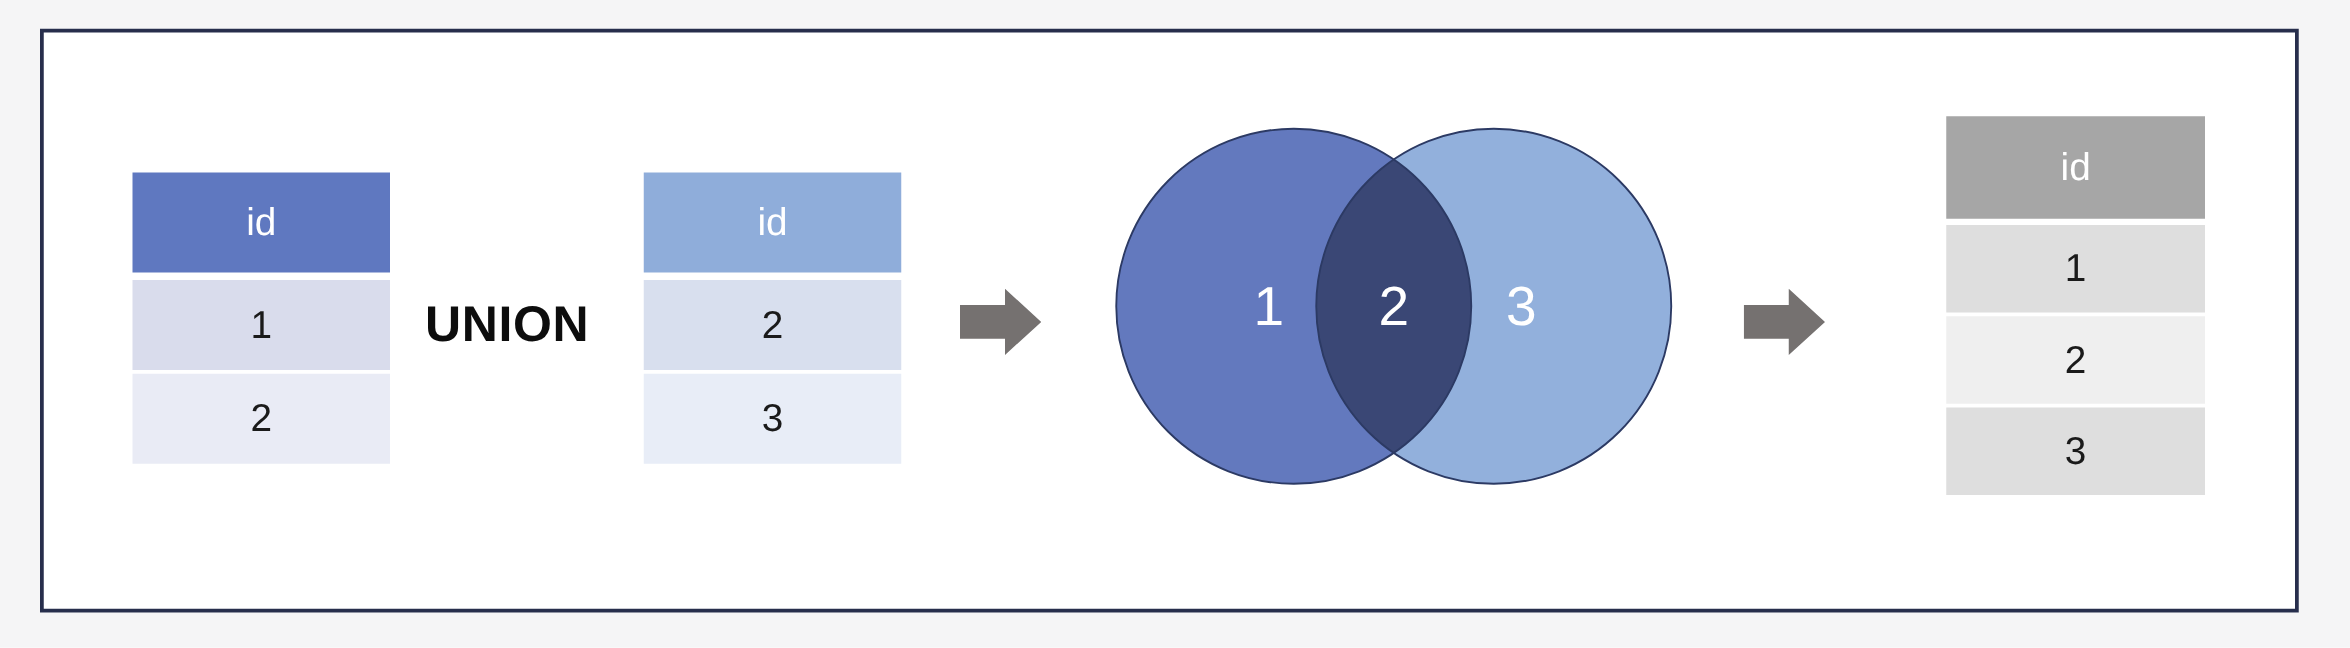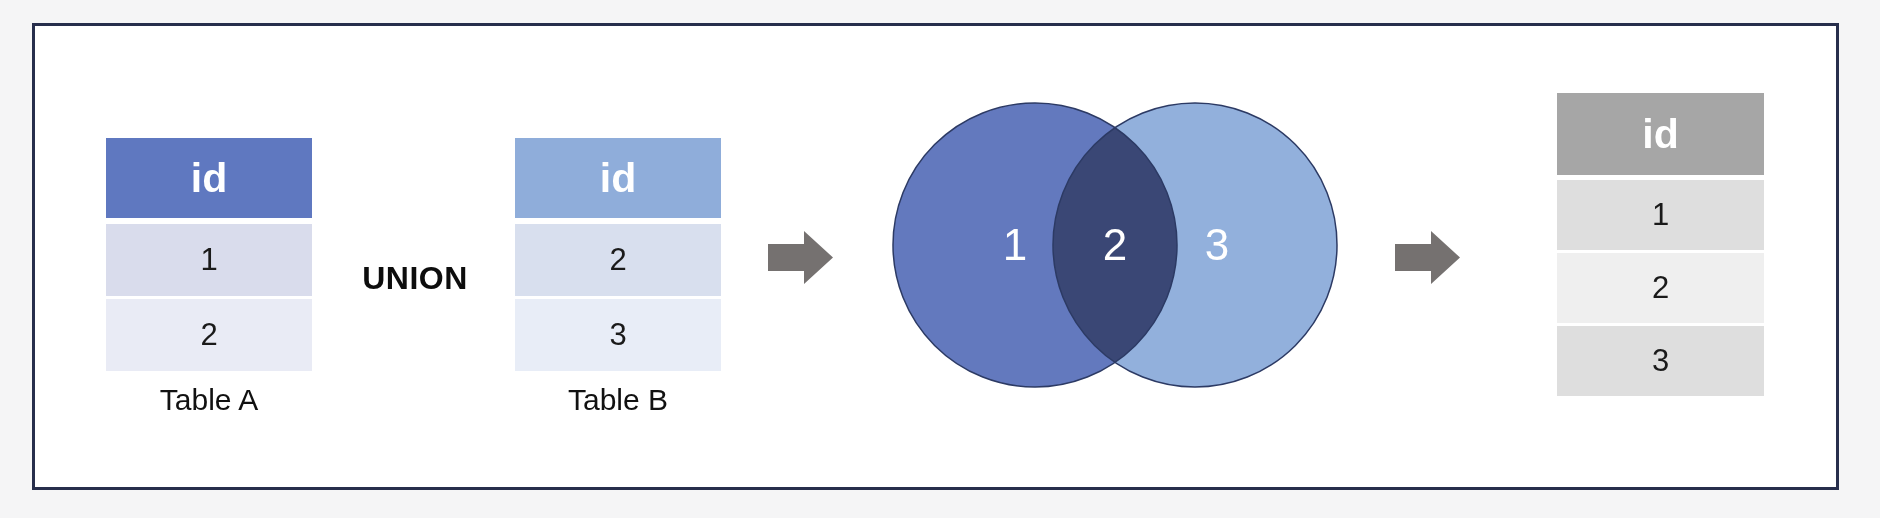--- a/index.html
+++ b/index.html
@@ -15,21 +15,21 @@
     width: 1807px; height: 467px;
     background: #FFFFFF;
     border: 3px solid #272E4C;
   }
   .abs { position: absolute; }
 
   
   .mini-table { display: flex; flex-direction: column; }
   .mt-header {
     height: 80px; display: flex; align-items: center; justify-content: center;
-    color: #FFFFFF; font-weight: bold; font-size: 41px;
+    color: #FFFFFF; font-weight: normal; font-size: 31px;
   }
   .mt-row {
     height: 72px; display: flex; align-items: center; justify-content: center;
     color: #1a1a1a; font-size: 31px;
   }
   .mt-caption {
     margin-top: 12px; text-align: center;
     color: #111111; font-size: 30px;
   }
   
@@ -43,50 +43,47 @@
   
   .rt-header { background: #A6A6A6; height: 82px; margin-bottom: 5px; }
   .rt-row    { height: 70px; }
   .rt-row1   { background: #DEDEDE; margin-bottom: 3px; }
   .rt-row2   { background: #EFEFEF; margin-bottom: 3px; }
   .rt-row3   { background: #DEDEDE; }
 
   .union-label {
     position: absolute;
     left: 340px; top: 238px; width: 150px;
-    text-align: center;
-    font-weight: bold; font-size: 32px; color: #0d0d0d;
+    text-align: left;
+    font-weight: bold; font-size: 40px; color: #0d0d0d;
     letter-spacing: 0.5px;
-    margin-top: 22px;
   }
   .venn-number {
     fill: #FFFFFF;
     font-family: "Liberation Sans", sans-serif;
     font-size: 44px;
   }
 </style>
 </head>
 <body>
 
 <div class="frame"></div>
 
 <div class="abs mini-table" style="left:106px; top:138px; width:206px;">
   <div class="mt-header ta-header">id</div>
   <div class="mt-row ta-row1">1</div>
   <div class="mt-row ta-row2">2</div>
-  <div class="mt-caption">Table A</div>
 </div>
 
 <div class="union-label">UNION</div>
 
 <div class="abs mini-table" style="left:515px; top:138px; width:206px;">
   <div class="mt-header tb-header">id</div>
   <div class="mt-row tb-row1">2</div>
   <div class="mt-row tb-row2">3</div>
-  <div class="mt-caption">Table B</div>
 </div>
 
 <svg class="abs" style="left:768px; top:231px;" width="66" height="53" viewBox="0 0 66 53">
   <polygon points="0,13 36,13 36,0 65,26.5 36,53 36,40 0,40" fill="#757170"></polygon>
 </svg>
 
 <svg class="abs" style="left:885px; top:98px;" width="462" height="296" viewBox="0 0 462 296">
   <circle cx="150" cy="147" r="142" fill="#6379BE"></circle>
   <circle cx="310" cy="147" r="142" fill="#92B0DC"></circle>
   <path d="M 230 29.7 A 142 142 0 0 0 230 264.3 A 142 142 0 0 0 230 29.7 Z" fill="#3A4775"></path>

